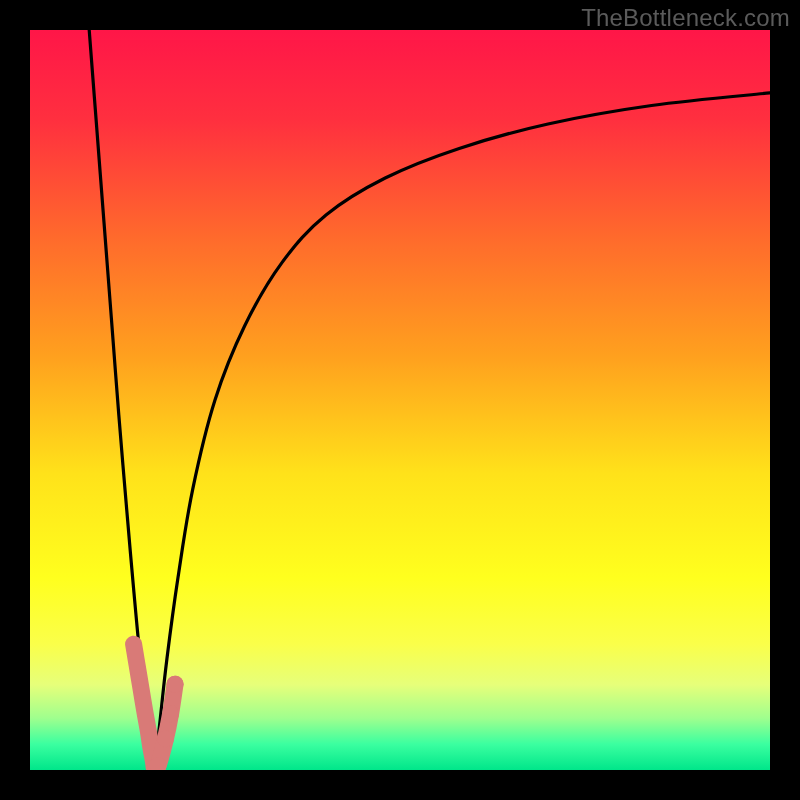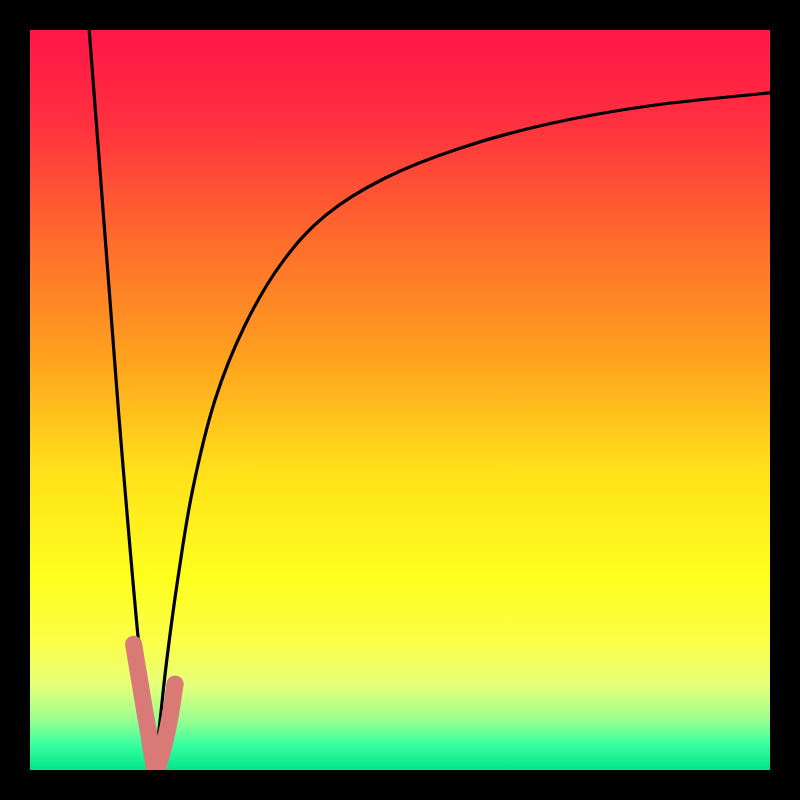--- a/index.html
+++ b/index.html
@@ -51,13 +51,14 @@
         <path d="M 59.2 0 C 60.53 17.32, 63.94 61.57, 66.60 96.20 C 69.26 130.83, 71.34 157.77, 74.00 192.40 C 76.66 227.03, 78.74 253.97, 81.40 288.60 C 84.06 323.23, 86.14 351.50, 88.80 384.80 C 91.46 418.10, 93.54 442.30, 96.20 473.60 C 98.86 504.90, 100.94 529.40, 103.60 558.70 C 106.26 588.00, 108.34 611.76, 111.00 636.40 C 113.66 661.04, 116.40 679.62, 118.40 695.60 C 120.40 711.58, 121.03 717.21, 122.10 725.20 C 123.17 733.19, 123.92 737.34, 124.32 740.00" fill="none" stroke="#000000" stroke-width="3.2" stroke-linecap="round" stroke-linejoin="round"></path>
         <path d="M 124.32000000000001 740 C 125.25 732.01, 127.24 715.58, 129.50 695.60 C 131.76 675.62, 133.57 655.64, 136.90 629.00 C 140.23 602.36, 143.34 578.24, 148.00 547.60 C 152.66 516.96, 156.14 490.77, 162.80 458.80 C 169.46 426.83, 175.68 399.30, 185.00 370.00 C 194.32 340.70, 202.61 320.64, 214.60 296.00 C 226.59 271.36, 236.95 253.08, 251.60 233.10 C 266.25 213.12, 277.35 200.32, 296.00 185.00 C 314.65 169.68, 331.22 159.99, 355.20 148.00 C 379.18 136.01, 399.90 128.12, 429.20 118.40 C 458.50 108.68, 483.37 101.71, 518.00 93.98 C 552.63 86.25, 581.64 81.07, 621.60 75.48 C 661.56 69.89, 718.69 65.16, 740.00 62.90" fill="none" stroke="#000000" stroke-width="3.2" stroke-linecap="round" stroke-linejoin="round"></path>
         <path d="M 103.60000000000001 614.2 C 104.27 618.20, 105.97 628.41, 107.30 636.40 C 108.63 644.39, 109.67 650.61, 111.00 658.60 C 112.33 666.59, 113.37 673.07, 114.70 680.80 C 116.03 688.53, 117.33 695.13, 118.40 701.52 C 119.47 707.91, 119.82 711.52, 120.62 716.32 C 121.42 721.12, 122.17 724.30, 122.84 728.16 C 123.51 732.02, 124.05 736.05, 124.32 737.78" fill="none" stroke="#d97a77" stroke-width="17" stroke-linecap="round" stroke-linejoin="round"></path>
         <path d="M 124.32000000000001 737.78 C 124.99 737.38, 126.02 740.75, 128.02 735.56 C 130.02 730.37, 133.16 718.24, 135.42 708.92 C 137.68 699.60, 138.87 693.62, 140.60 683.76 C 142.33 673.90, 144.24 659.49, 145.04 654.16" fill="none" stroke="#d97a77" stroke-width="17" stroke-linecap="round" stroke-linejoin="round"></path>
         <circle cx="128.02" cy="735.56" r="8.5" fill="#d97a77"></circle>
         <circle cx="135.42" cy="708.92" r="8.5" fill="#d97a77"></circle>
         <circle cx="140.60" cy="683.76" r="8.5" fill="#d97a77"></circle>
         <circle cx="145.04" cy="654.16" r="8.5" fill="#d97a77"></circle>
       </svg>
   </div>
+  <div class="watermark">TheBottleneck.com</div>
 </div>
 
 </body></html>

